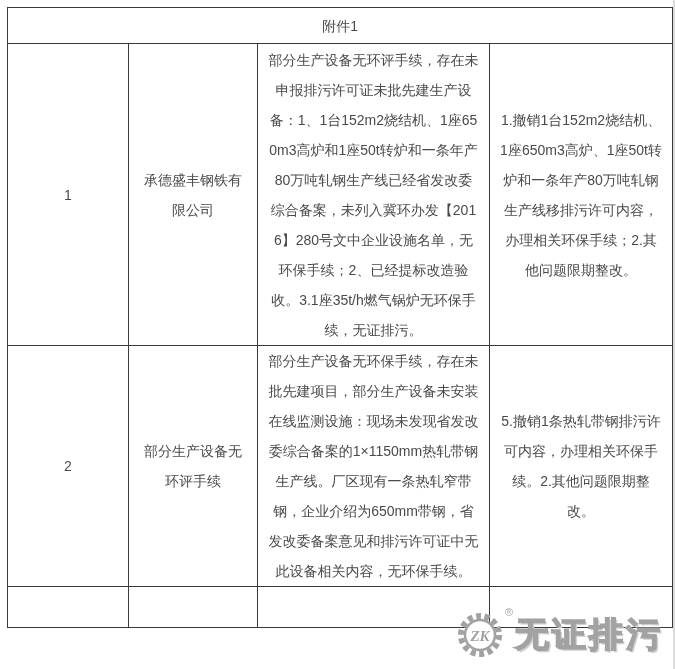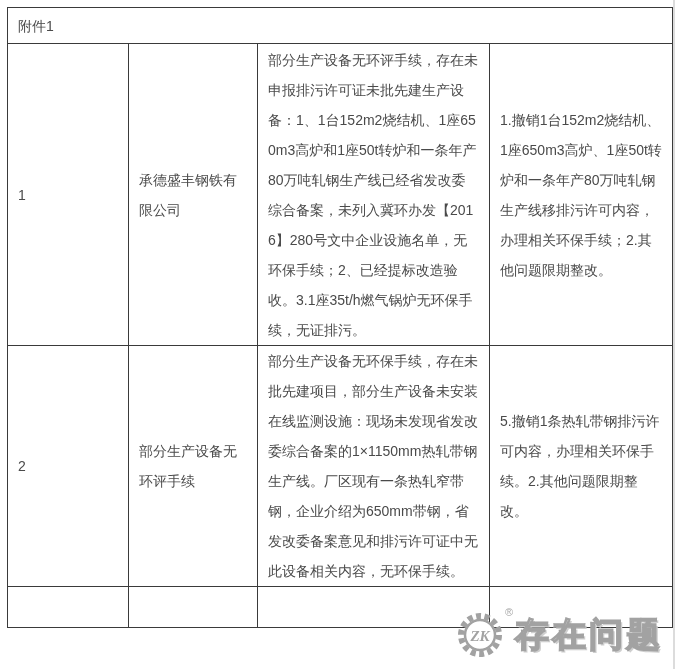--- a/index.html
+++ b/index.html
@@ -19,21 +19,21 @@
     width: 665px;
     border-collapse: collapse;
     table-layout: fixed;
   }
   table.doc-table td {
     border: 1px solid #3a3a3a;
     color: #4a4a4a;
     font-size: 14px;
     vertical-align: middle;
     padding: 0 10px;
-    text-align: left;
+    text-align: center;
     word-break: break-all;
     overflow: hidden;
   }
   tr.row-attachment  { height: 36px; }
   tr.row-title       { height: 38px; }
   tr.row-header      { height: 42px; }
   tr.row-data-1      { height: 302px; }
   tr.row-data-2      { height: 237px; }
   tr.row-partial     { height: 41px; }
   tr.row-attachment td, tr.row-title td, tr.row-header td { line-height: 18px; }
@@ -118,17 +118,17 @@
 
   <div class="watermark">
     <span class="gear-wrap">
       <svg width="50" height="50" viewBox="0 0 50 50">
         <circle cx="25" cy="25" r="19" fill="none" stroke="#a2a2a2" stroke-width="6" stroke-dasharray="5 3.5"></circle>
         <circle cx="25" cy="25" r="15" fill="#ffffff" stroke="#a2a2a2" stroke-width="2.5"></circle>
         <text x="25" y="31" text-anchor="middle" font-size="15" font-style="italic" font-weight="bold" fill="#a2a2a2" font-family="Liberation Serif, DejaVu Serif, serif">ZK</text>
       </svg>
       <span class="reg-mark">®</span>
     </span>
-    <span class="brand-text">存在问题</span>
+    <span class="brand-text">无证排污</span>
   </div>
 
   <div class="right-strip"></div>
 </div>
 
 </body></html>

